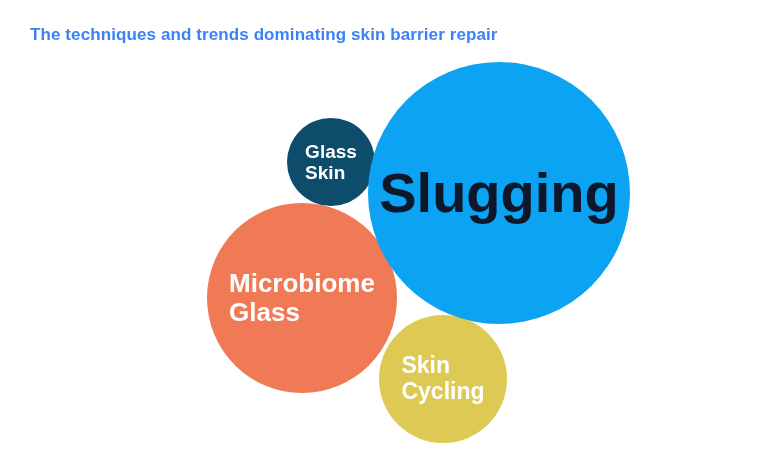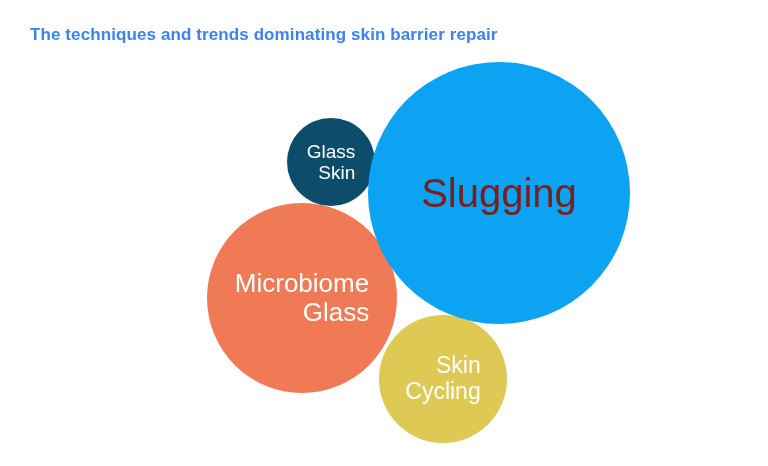--- a/index.html
+++ b/index.html
@@ -41,43 +41,43 @@
   .bubble {
     position: absolute;
     border-radius: 50%;
     display: flex;
     align-items: center;
     justify-content: center;
     box-sizing: border-box;
   }
   .bubble-label {
     color: #ffffff;
-    text-align: right;
-    font-weight: normal;
+    text-align: left;
+    font-weight: bold;
     line-height: 1.12;
     white-space: pre-line;
     padding: 0 4px;
   }
   
   #bubble-microbiome-care { z-index: 2; }
   #bubble-glass-skin      { z-index: 3; }
   #bubble-skin-cycling    { z-index: 2; }
   #bubble-slugging        { z-index: 4; }
 </style>
 </head>
 <body>
 
 <div id="chart-root" style="background: rgb(255, 255, 255);">
 
   <div id="chart-title" style="color: #3b82f6;">The techniques and trends dominating skin barrier repair</div>
 
   <div id="bubble-layer">
 
     <div class="bubble" id="bubble-slugging" style="width: 262px; height: 262px; left: 368px; top: 62px; background: rgb(11, 163, 242);">
-      <span class="bubble-label" style="font-size: 40px; color: #7f1d1d;">Slugging</span>
+      <span class="bubble-label" style="font-size: 56px; color: #0f172a;">Slugging</span>
     </div>
 
     <div class="bubble" id="bubble-microbiome-care" style="width: 190px; height: 190px; left: 207px; top: 203px; background: rgb(241, 122, 86);">
       <span class="bubble-label" style="font-size: 26px; color: rgb(255, 255, 255);">Microbiome
 Glass</span>
     </div>
 
     <div class="bubble" id="bubble-skin-cycling" style="width: 128px; height: 128px; left: 379px; top: 315px; background: rgb(221, 201, 84);">
       <span class="bubble-label" style="font-size: 23px; color: rgb(255, 255, 255);">Skin
 Cycling</span>

